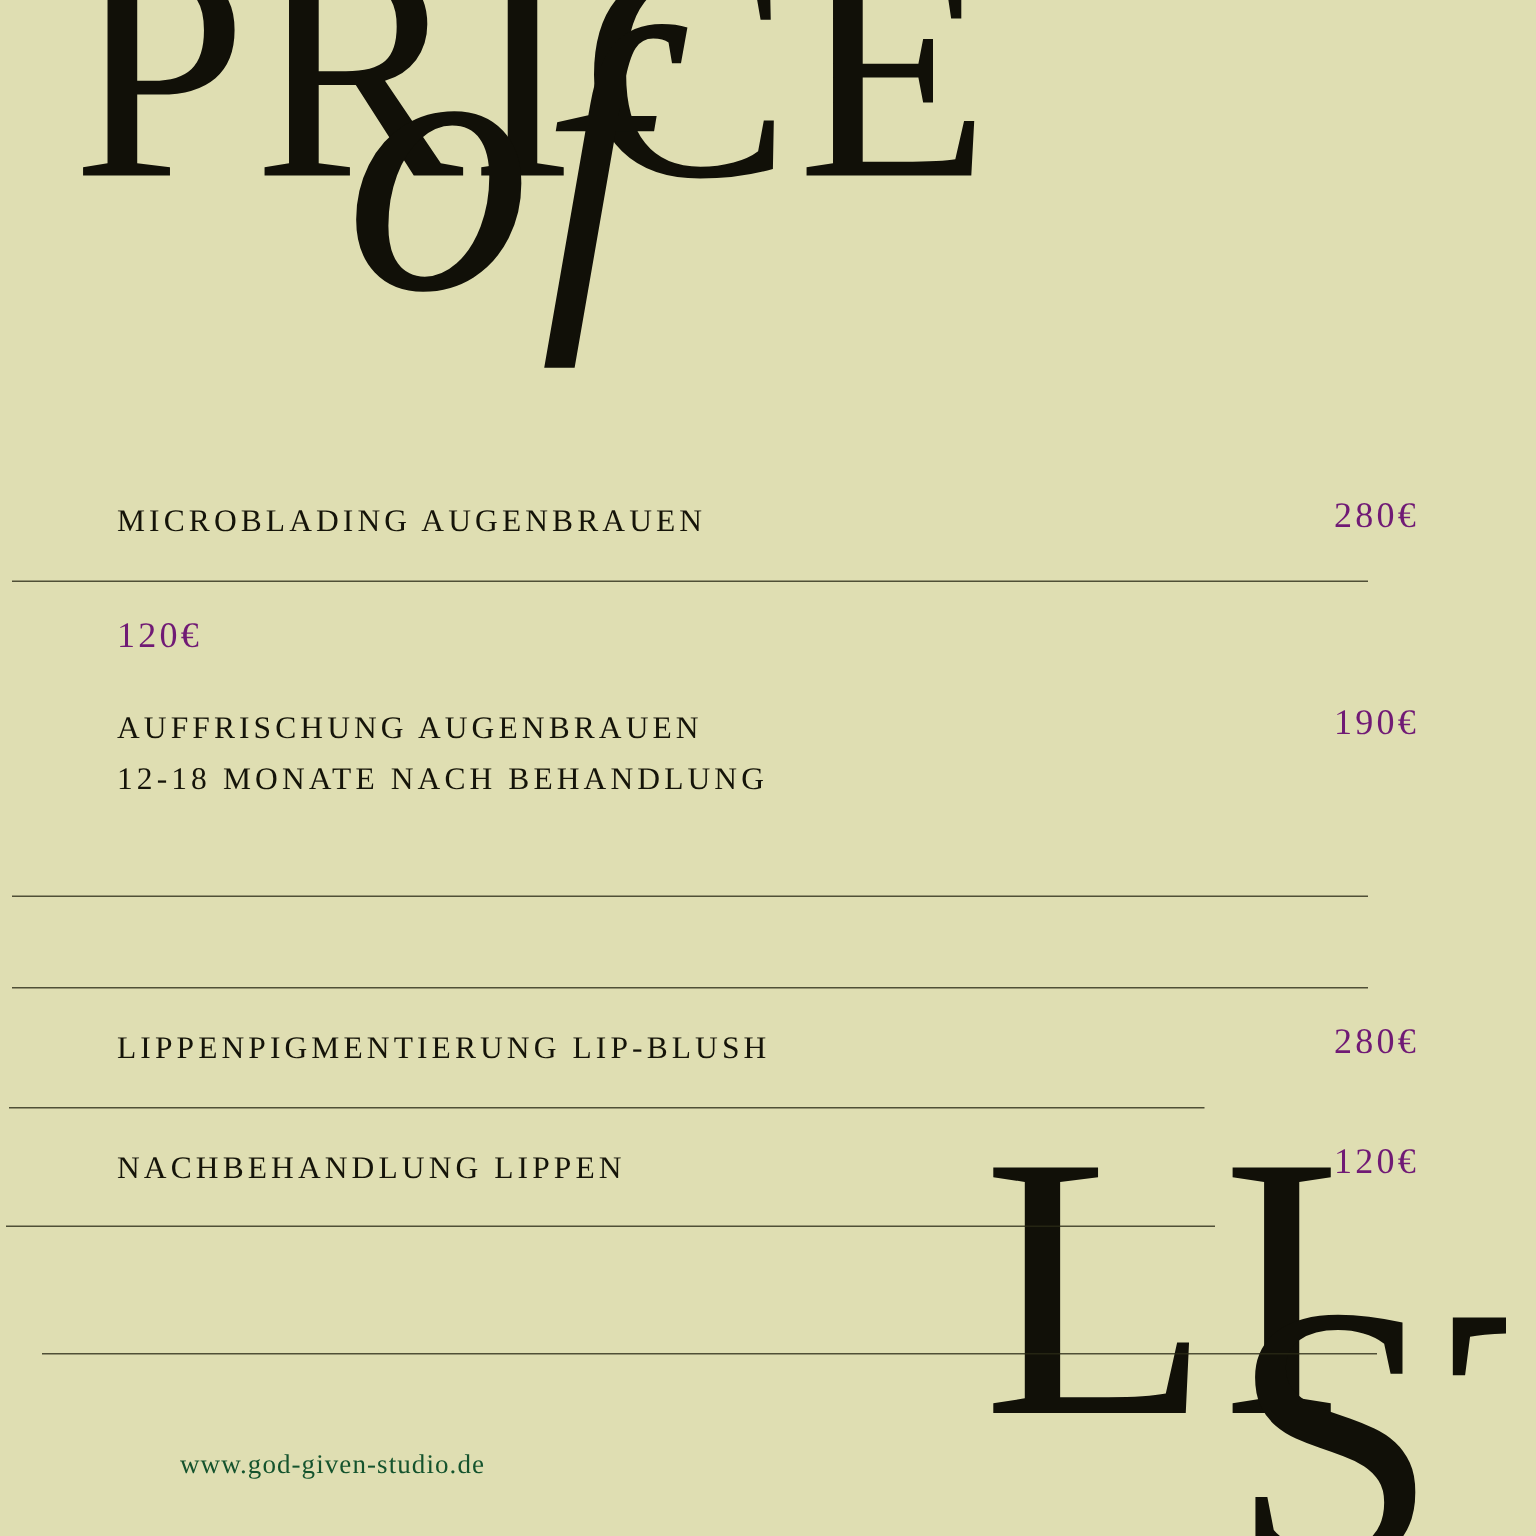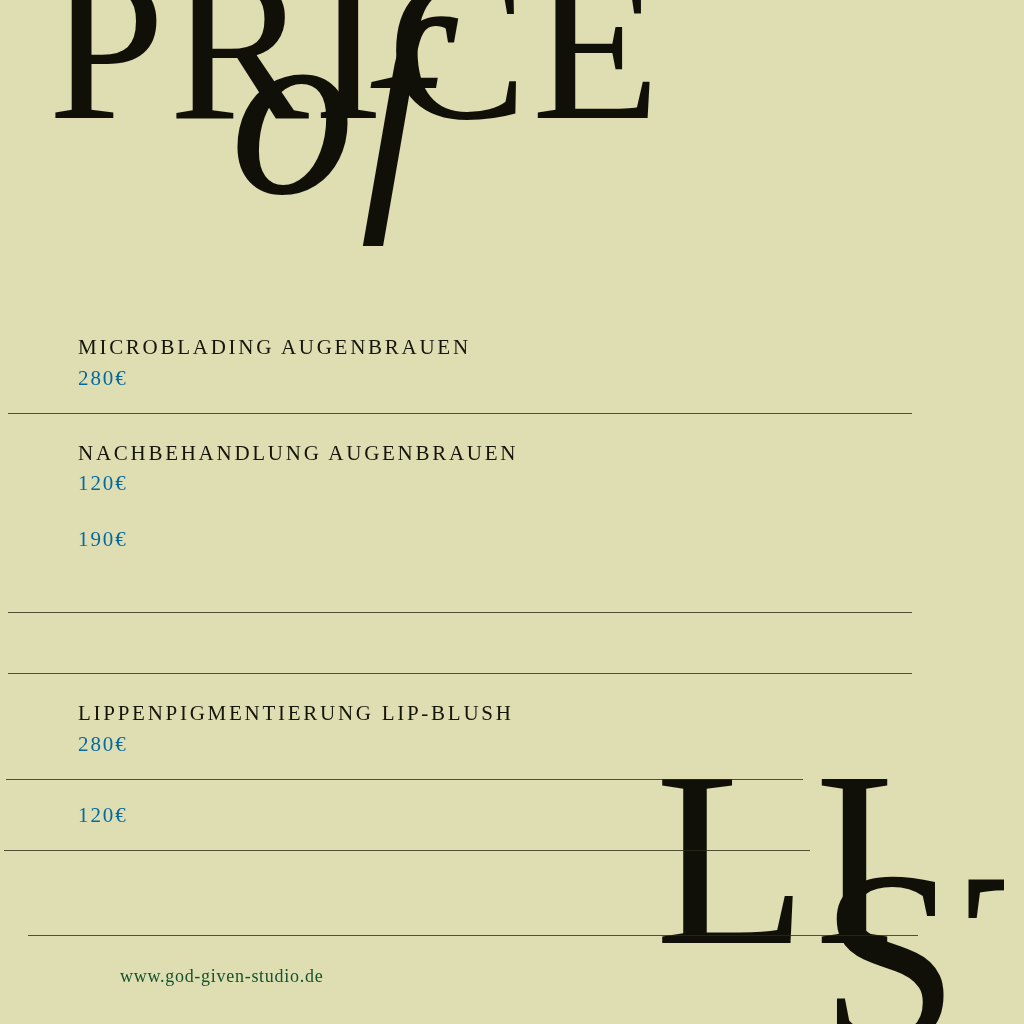--- a/index.html
+++ b/index.html
@@ -60,33 +60,32 @@
     left: 0;
     top: 330px;
     width: 1024px;
   }
   .row {
     position: relative;
     display: flex;
     align-items: flex-start;
     justify-content: space-between;
     padding: 0 78px 0 78px;
-    flex-direction: column;
   }
   .row .name {
     font-size: 21px;
     letter-spacing: 0.13em;
     color: #151409;
     line-height: 1.65;
     text-transform: uppercase;
   }
   .row .price {
-    font-size: 21px;
+    font-size: 24px;
     letter-spacing: 0.09em;
-    color: #0369a1;
+    color: #701a75;
     white-space: nowrap;
     padding-top: 1px;
   }
   .rule {
     height: 1px;
     background: #2a2a16;
     opacity: .8;
   }
   .rule-w900 { width: 904px; margin-left: 8px; }
   .rule-w800 { width: 797px; margin-left: 6px; }
@@ -122,44 +121,48 @@
 
     <div class="row">
       <div class="name">MICROBLADING AUGENBRAUEN</div>
       <div class="price">280€</div>
     </div>
     <div class="gap-22"></div>
     <div class="rule rule-w900"></div>
 
     <div class="gap-22"></div>
     <div class="row">
-      <div class="name">NACHBEHANDLUNG AUGENBRAUEN</div>
       <div class="price">120€</div>
     </div>
 
     <div class="gap-30"></div>
     <div class="row">
+      <div class="name">
+        <div>AUFFRISCHUNG AUGENBRAUEN</div>
+        <div>12-18 MONATE NACH BEHANDLUNG</div>
+      </div>
       <div class="price">190€</div>
     </div>
 
     <div class="gap-60"></div>
     <div class="rule rule-w900"></div>
     <div class="gap-60"></div>
     <div class="rule rule-w900"></div>
 
     <div class="gap-22"></div>
     <div class="row">
       <div class="name">LIPPENPIGMENTIERUNG LIP-BLUSH</div>
       <div class="price">280€</div>
     </div>
     <div class="gap-22"></div>
     <div class="rule rule-w800"></div>
 
     <div class="gap-22"></div>
     <div class="row">
+      <div class="name">NACHBEHANDLUNG LIPPEN</div>
       <div class="price">120€</div>
     </div>
     <div class="gap-22"></div>
     <div class="rule rule-w810"></div>
 
     <div class="gap-84"></div>
     <div class="rule rule-w890"></div>
 
   </div>
 

